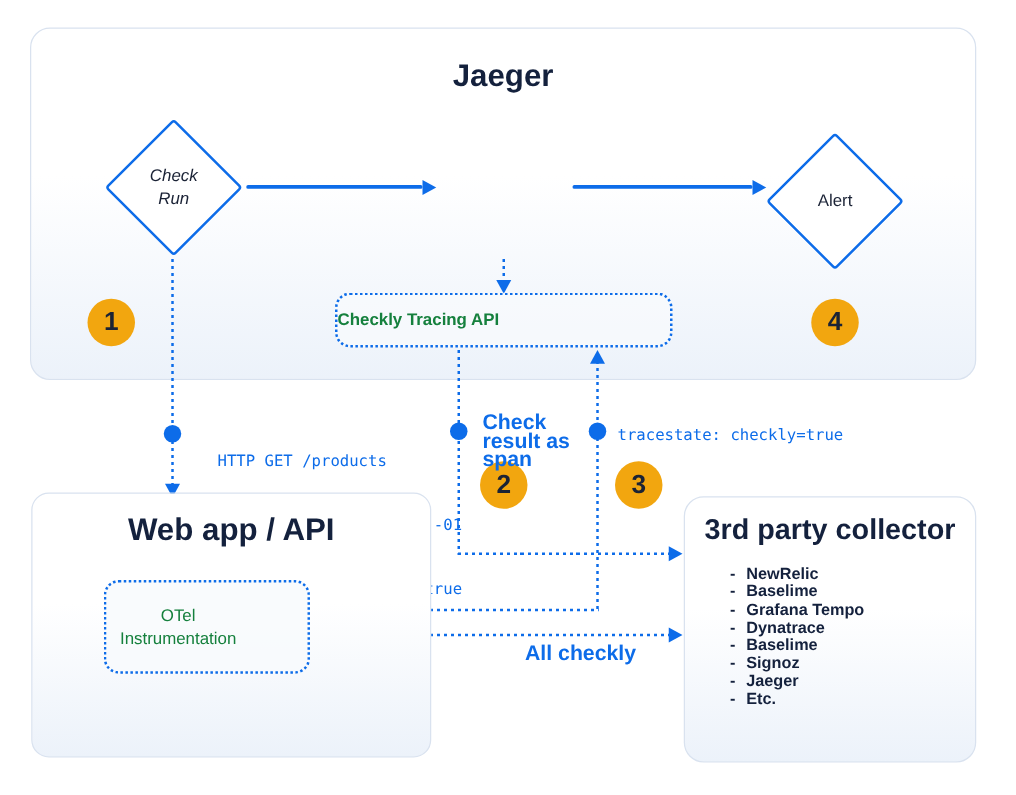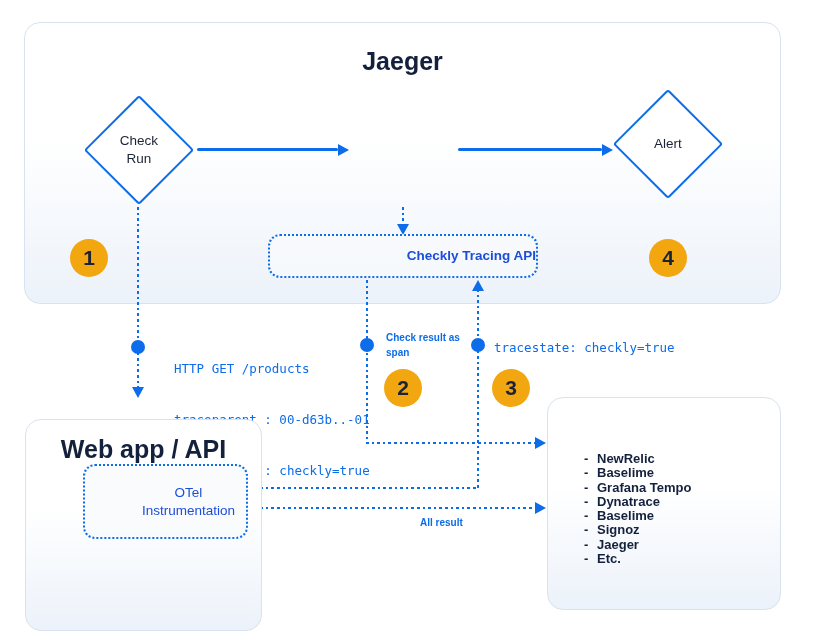--- a/index.html
+++ b/index.html
@@ -27,49 +27,49 @@
          background-image:repeating-linear-gradient(to bottom,var(--blue) 0 2.6px,transparent 2.6px 5.6px);}
   .hline{position:absolute;height:2.4px;
          background-image:repeating-linear-gradient(to right,var(--blue) 0 2.6px,transparent 2.6px 5.6px);}
   .ah{position:absolute;width:0;height:0;}
   .ah.right{border-top:6px solid transparent;border-bottom:6px solid transparent;border-left:11px solid var(--blue);}
   .ah.down{border-left:6px solid transparent;border-right:6px solid transparent;border-top:11px solid var(--blue);}
   .ah.up{border-left:6px solid transparent;border-right:6px solid transparent;border-bottom:11px solid var(--blue);}
   .dot{position:absolute;width:14px;height:14px;border-radius:50%;background:var(--blue);}
 
   .dashed-box{position:absolute;border:2px dotted var(--blue);border-radius:12px;
-              background:rgba(247,250,253,0.8);display:flex;align-items:center;justify-content:flex-end;
-              text-align:center;color:#1d4ed8;font-weight:600;font-size:13.5px;line-height:18px;}
+              background:rgba(247,250,253,0.8);display:flex;align-items:center;justify-content:flex-start;
+              text-align:center;color:#15803d;font-weight:600;font-size:13.5px;line-height:18px;}
 
   .badge{position:absolute;width:38px;height:38px;border-radius:50%;background:var(--orange);
          display:flex;align-items:center;justify-content:center;
          font-size:21px;font-weight:700;color:#1b2335;}
 
   .mono{position:absolute;font-family:"DejaVu Sans Mono",monospace;font-size:12.5px;line-height:17px;
         font-weight:400;color:var(--blue);white-space:pre;}
-  .blabel{position:absolute;font-size:10px;line-height:15px;font-weight:700;color:var(--blue);}
+  .blabel{position:absolute;font-size:17px;line-height:15px;font-weight:700;color:var(--blue);}
 
   .list{position:absolute;display:flex;flex-direction:column;}
   .list .li{display:flex;font-size:13px;line-height:14.3px;color:var(--navy);font-weight:600;}
   .list .dash{width:13px;font-weight:700;}
 </style>
 </head>
 <body>
 
 <div class="page">
 
   <div class="panel" style="left:24px;top:22px;width:757px;height:282px;">
     <div class="panel-title" style="top:24px;font-size:25px;">Jaeger</div>
   </div>
 
   <div class="diamond" style="left:100px;top:111px;">
     <div class="shape"></div>
-    <div class="dlabel" style="padding:0 12px;">Check Run</div>
+    <div class="dlabel" style="padding:0 12px;font-style:italic;">Check Run</div>
   </div>
-  <div class="diamond" style="left:629px;top:105px;">
+  <div class="diamond" style="left:629px;top:122px;">
     <div class="shape"></div>
     <div class="dlabel">Alert</div>
   </div>
 
   <div class="sline" style="left:197px;top:148px;width:141px;"></div>
   <div class="ah right" style="left:338px;top:143.5px;"></div>
   <div class="sline" style="left:458px;top:148px;width:144px;"></div>
   <div class="ah right" style="left:602px;top:143.5px;"></div>
 
   <div class="vline" style="left:401.5px;top:207px;height:18px;"></div>
@@ -100,30 +100,31 @@
   <div class="blabel" style="left:386px;top:330px;width:80px;">Check result as span</div>
 
   <div class="hline" style="left:249px;top:486.8px;width:230px;"></div>
   <div class="vline" style="left:476.8px;top:289px;height:200px;"></div>
   <div class="ah up" style="left:472px;top:280px;"></div>
   <div class="dot" style="left:471px;top:338px;"></div>
   <div class="mono" style="left:494px;top:339px;">tracestate: checkly=true</div>
 
   <div class="hline" style="left:249px;top:506.8px;width:287px;"></div>
   <div class="ah right" style="left:535px;top:502px;"></div>
-  <div class="blabel" style="left:420px;top:515px;">All result</div>
+  <div class="blabel" style="left:420px;top:515px;">All checkly</div>
 
-  <div class="panel" style="left:25px;top:419px;width:237px;height:212px;">
+  <div class="panel" style="left:25px;top:394px;width:320px;height:212px;border-radius:14px;">
     <div class="panel-title" style="top:15px;font-size:25px;">Web app / API</div>
   </div>
   <div class="dashed-box" style="left:83px;top:464px;width:165px;height:75px;">
     <span style="display:inline-block;max-width:115px;font-weight:500;">OTel Instrumentation</span>
   </div>
 
   <div class="panel" style="left:547px;top:397px;width:234px;height:213px;">
+    <div class="panel-title" style="top:12px;font-size:23px;">3rd party collector</div>
     <div class="list" style="left:36px;top:54px;">
         <div class="li">
         <span class="dash">-</span>
         <span>NewRelic</span>
       </div>
         <div class="li">
         <span class="dash">-</span>
         <span>Baselime</span>
       </div>
         <div class="li">

